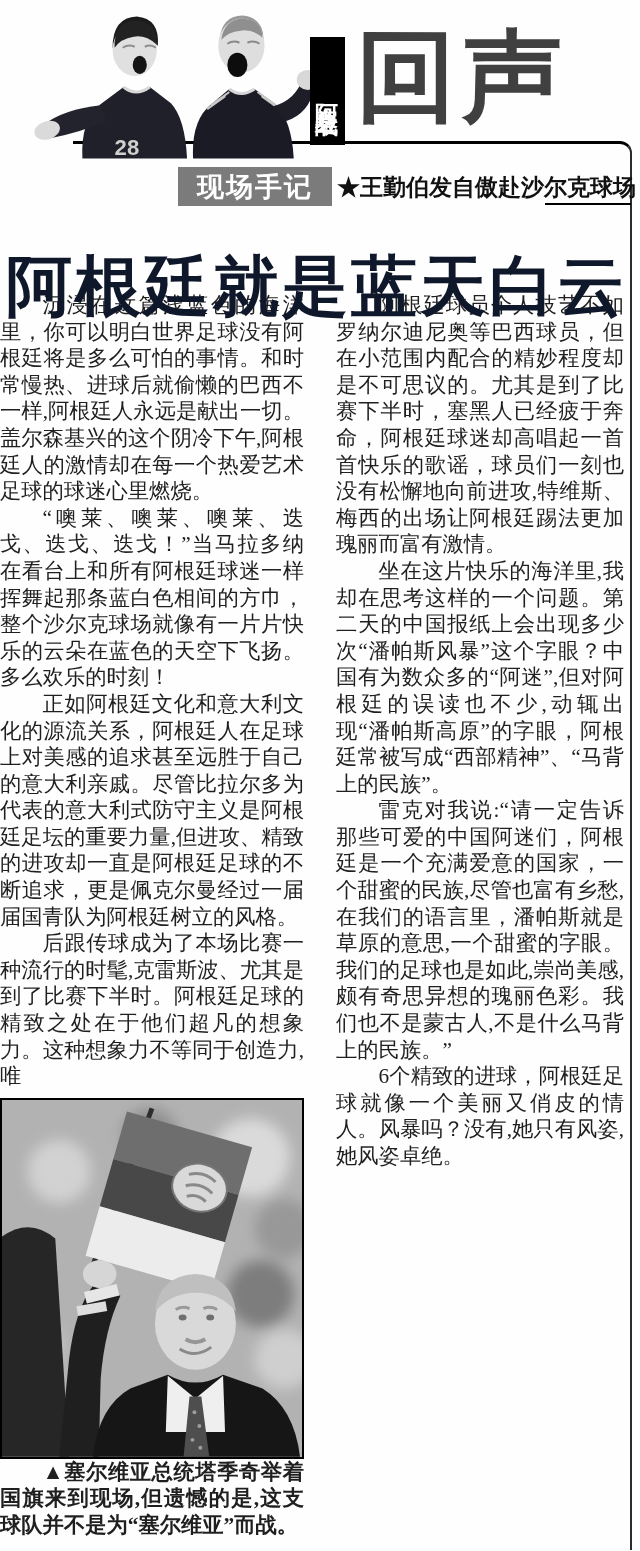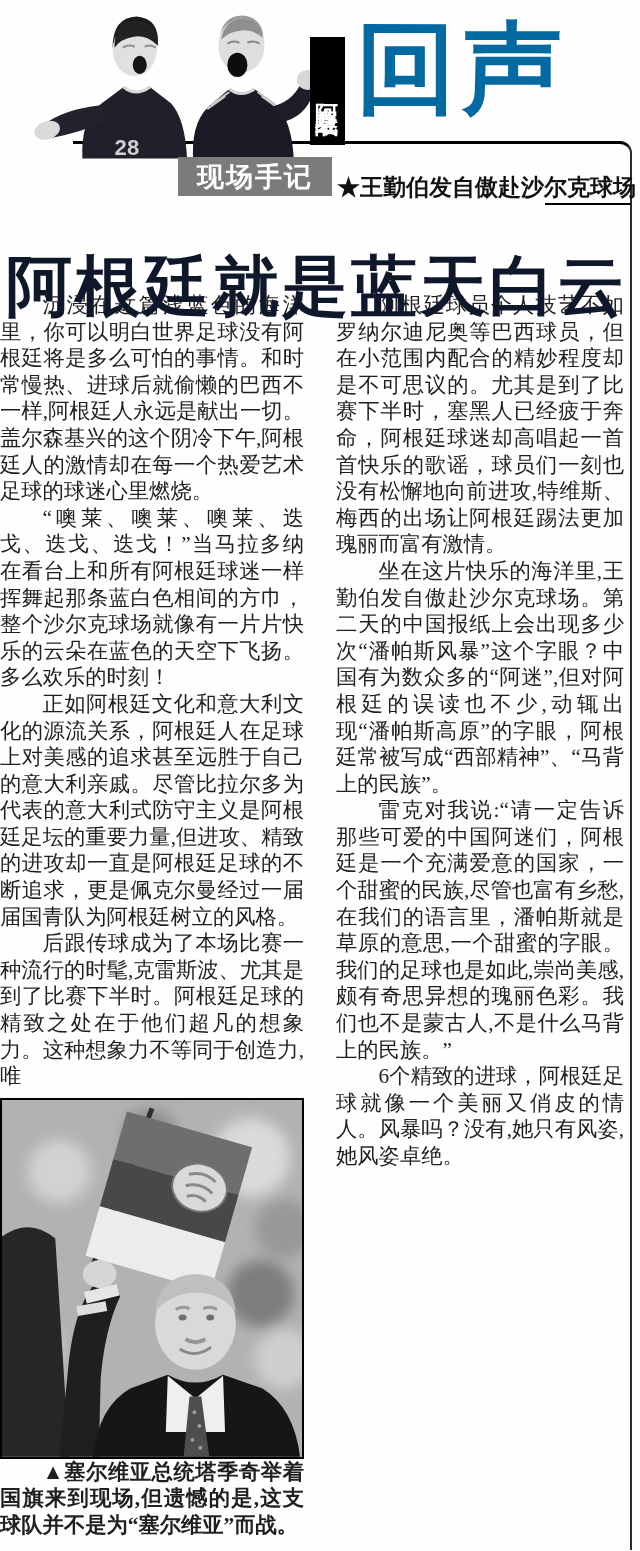--- a/index.html
+++ b/index.html
@@ -11,33 +11,33 @@
   
   .players-photo{position:absolute;left:22px;top:6px;width:312px;height:154px;z-index:3;}
   .battle-banner{
     position:absolute;left:310px;top:37px;width:35px;height:108px;z-index:4;
     background:#000;color:#fff;
     writing-mode:vertical-rl;text-orientation:upright;
     font-family:"Liberation Sans",sans-serif;font-weight:bold;font-size:23px;
     letter-spacing:3px;display:flex;align-items:center;justify-content:center;
   }
   .brand-title{
-    position:absolute;left:356px;top:16px;width:270px;z-index:2;
+    position:absolute;left:356px;top:24px;width:270px;z-index:2;
     font-family:"Liberation Sans",sans-serif;font-weight:900;
-    font-size:100px;line-height:1.05;color:#0369a1;letter-spacing:6px;
+    font-size:100px;line-height:1.05;color:#404040;letter-spacing:6px;
     white-space:nowrap;
   }
   
   .article-frame{
     position:absolute;left:73px;top:141px;width:557px;height:1406px;z-index:1;
     border-top:3px solid #000;border-right:2px solid #2b2b2b;
     border-top-right-radius:12px;
   }
   .kicker-badge{
-    position:absolute;left:178px;top:157px;width:154px;height:39px;z-index:5;
+    position:absolute;left:178px;top:167px;width:154px;height:39px;z-index:5;
     background:#7b7b7b;color:#fff;
     font-family:"Liberation Sans",sans-serif;font-weight:bold;font-size:27px;
     letter-spacing:2px;display:flex;align-items:center;justify-content:center;
   }
   .kicker-byline{
     position:absolute;left:337px;top:172px;z-index:5;
     font-family:"Liberation Sans",sans-serif;font-weight:bold;font-size:23px;
     color:#111;white-space:nowrap;
   }
   .byline-rule{position:absolute;left:545px;top:203px;width:86px;height:2px;background:#000;z-index:5;}
@@ -173,17 +173,17 @@
         <circle cx="193" cy="344" r="2" fill="#9d9d9d"></circle>
           <circle cx="201" cy="352" r="2" fill="#9d9d9d"></circle>
       </svg>
     </div>
 
     <p class="photo-caption">▲塞尔维亚总统塔季奇举着国旗来到现场,但遗憾的是,这支球队并不是为“塞尔维亚”而战。</p>
   </div>
 
   <div class="col">
     <p>阿根廷球员个人技艺不如罗纳尔迪尼奥等巴西球员，但在小范围内配合的精妙程度却是不可思议的。尤其是到了比赛下半时，塞黑人已经疲于奔命，阿根廷球迷却高唱起一首首快乐的歌谣，球员们一刻也没有松懈地向前进攻,特维斯、梅西的出场让阿根廷踢法更加瑰丽而富有激情。</p>
-    <p>坐在这片快乐的海洋里,王勤伯发自傲赴沙尔克球场。第二天的中国报纸上会出现多少次“潘帕斯风暴”这个字眼？中国有为数众多的“阿迷”,但对阿根廷的误读也不少,动辄出现“潘帕斯高原”的字眼，阿根廷常被写成“西部精神”、“马背上的民族”。</p>
+    <p>坐在这片快乐的海洋里,我却在思考这样的一个问题。第二天的中国报纸上会出现多少次“潘帕斯风暴”这个字眼？中国有为数众多的“阿迷”,但对阿根廷的误读也不少,动辄出现“潘帕斯高原”的字眼，阿根廷常被写成“西部精神”、“马背上的民族”。</p>
     <p>雷克对我说:“请一定告诉那些可爱的中国阿迷们，阿根廷是一个充满爱意的国家，一个甜蜜的民族,尽管也富有乡愁,在我们的语言里，潘帕斯就是草原的意思,一个甜蜜的字眼。我们的足球也是如此,崇尚美感,颇有奇思异想的瑰丽色彩。我们也不是蒙古人,不是什么马背上的民族。”</p>
     <p>6个精致的进球，阿根廷足球就像一个美丽又俏皮的情人。风暴吗？没有,她只有风姿,她风姿卓绝。</p>
   </div>
 </div>
 
 </body></html>

